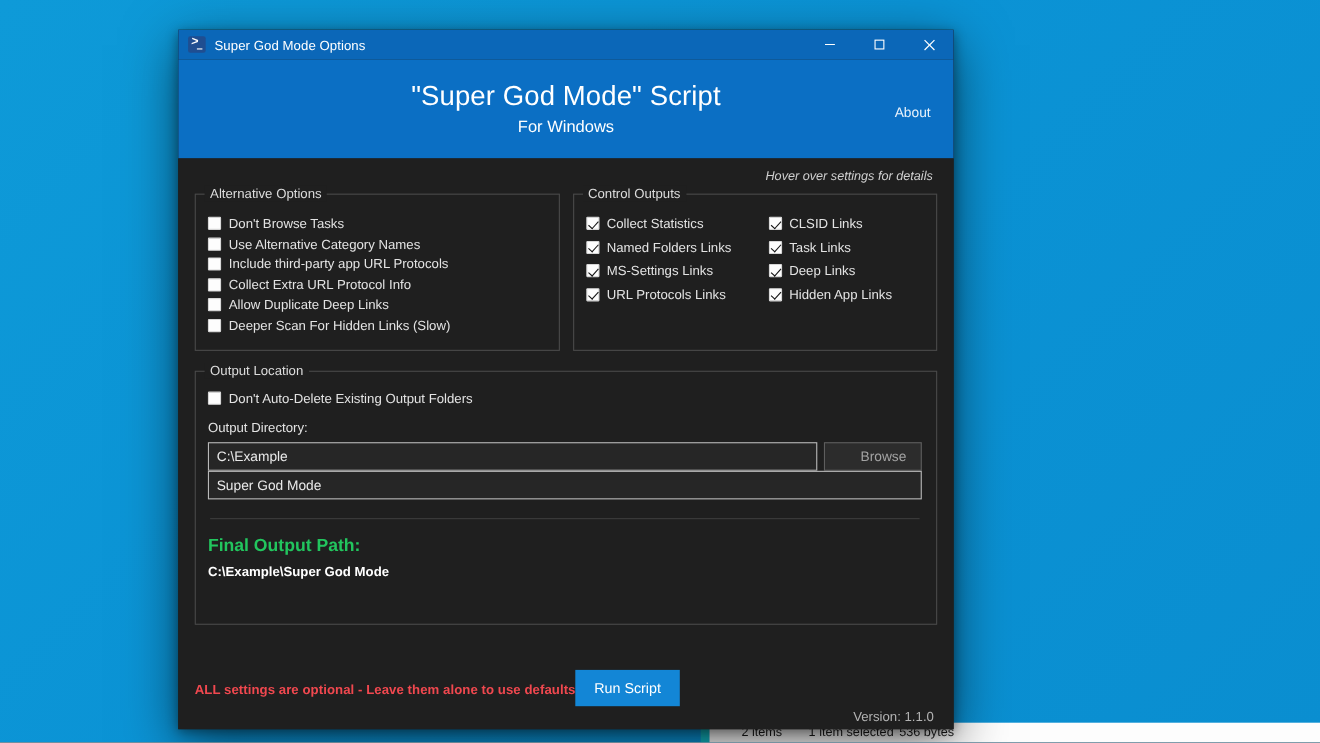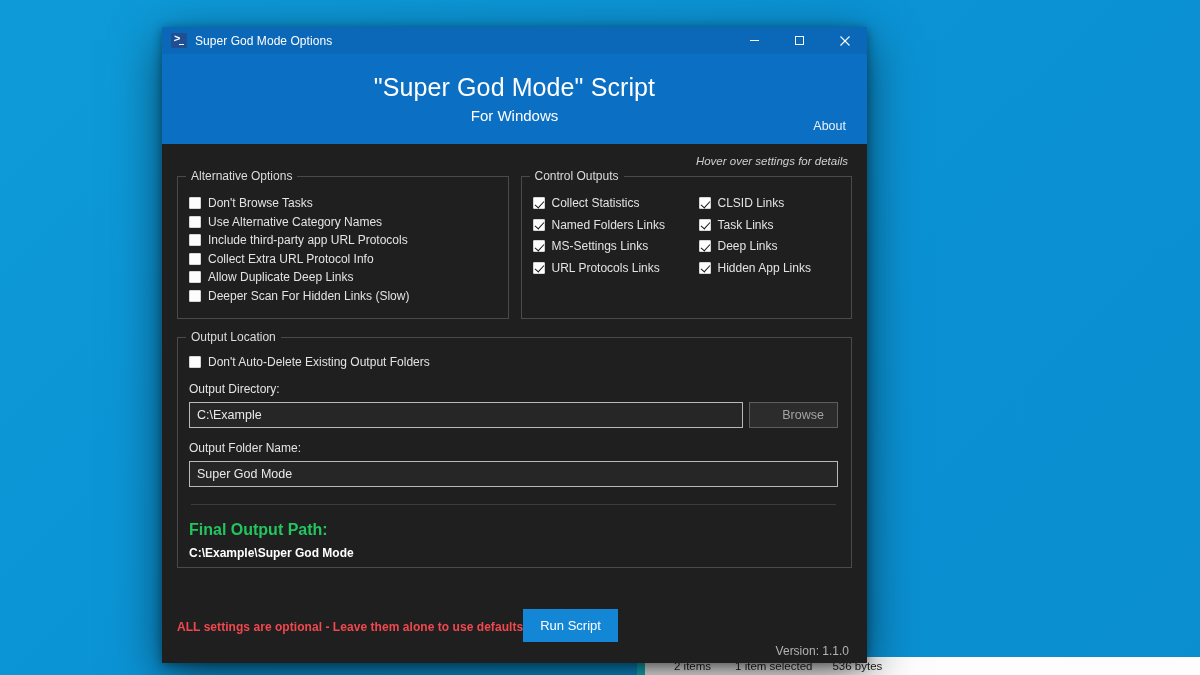--- a/index.html
+++ b/index.html
@@ -72,21 +72,21 @@
     left: 645px; top: 657px;
     width: 580px; height: 18px;
     background: #fdfdfd;
     display: flex;
     align-items: center;
     font-size: 11.5px;
     color: #1b1b1b;
     padding-left: 29px;
     gap: 24px;
   }
-  #bg-statusbar .sb-sel { display: flex; gap: 20px; }
+  #bg-statusbar .sb-sel { display: flex; gap: 5px; }
   #bg-statusbar-accent {
     position: absolute; left: 637px; top: 655px; width: 8px; height: 20px;
     background: #12b8c4;
   }
 
   
   #dialog {
     position: absolute;
     left: 162px;
     top: 27px;
@@ -173,21 +173,20 @@
     font-size: 15px;
     font-weight: 400;
     margin-top: 6px;
   }
   #about-link {
     position: absolute;
     right: 21px;
     top: 41px;
     color: #e9f2fb;
     font-size: 12.5px;
-    margin-top: 24px;
   }
 
   
   #dlg-body {
     flex: 1 1 auto;
     background: #1f1f1f;
     position: relative;
     display: flex;
     flex-direction: column;
     padding: 0 15px;
@@ -494,21 +493,20 @@
             <div class="cbox"></div>
             <div class="cb-label">Don't Auto-Delete Existing Output Folders</div>
           </div>
 
           <div class="field-label">Output Directory:</div>
           <div class="input-row">
             <input class="text-input" id="dir-input" type="text" value="C:\Example" style="">
             <button id="browse-btn">Browse</button>
           </div>
 
-          <div class="field-label">Output Folder Name:</div>
           <div class="input-row">
             <input class="text-input" id="folder-input" type="text" value="Super God Mode" style="">
           </div>
 
           <div id="out-divider"></div>
 
           <div id="final-label">Final Output Path:</div>
           <div id="final-path">C:\Example\Super God Mode</div>
         </div>
       </div>

